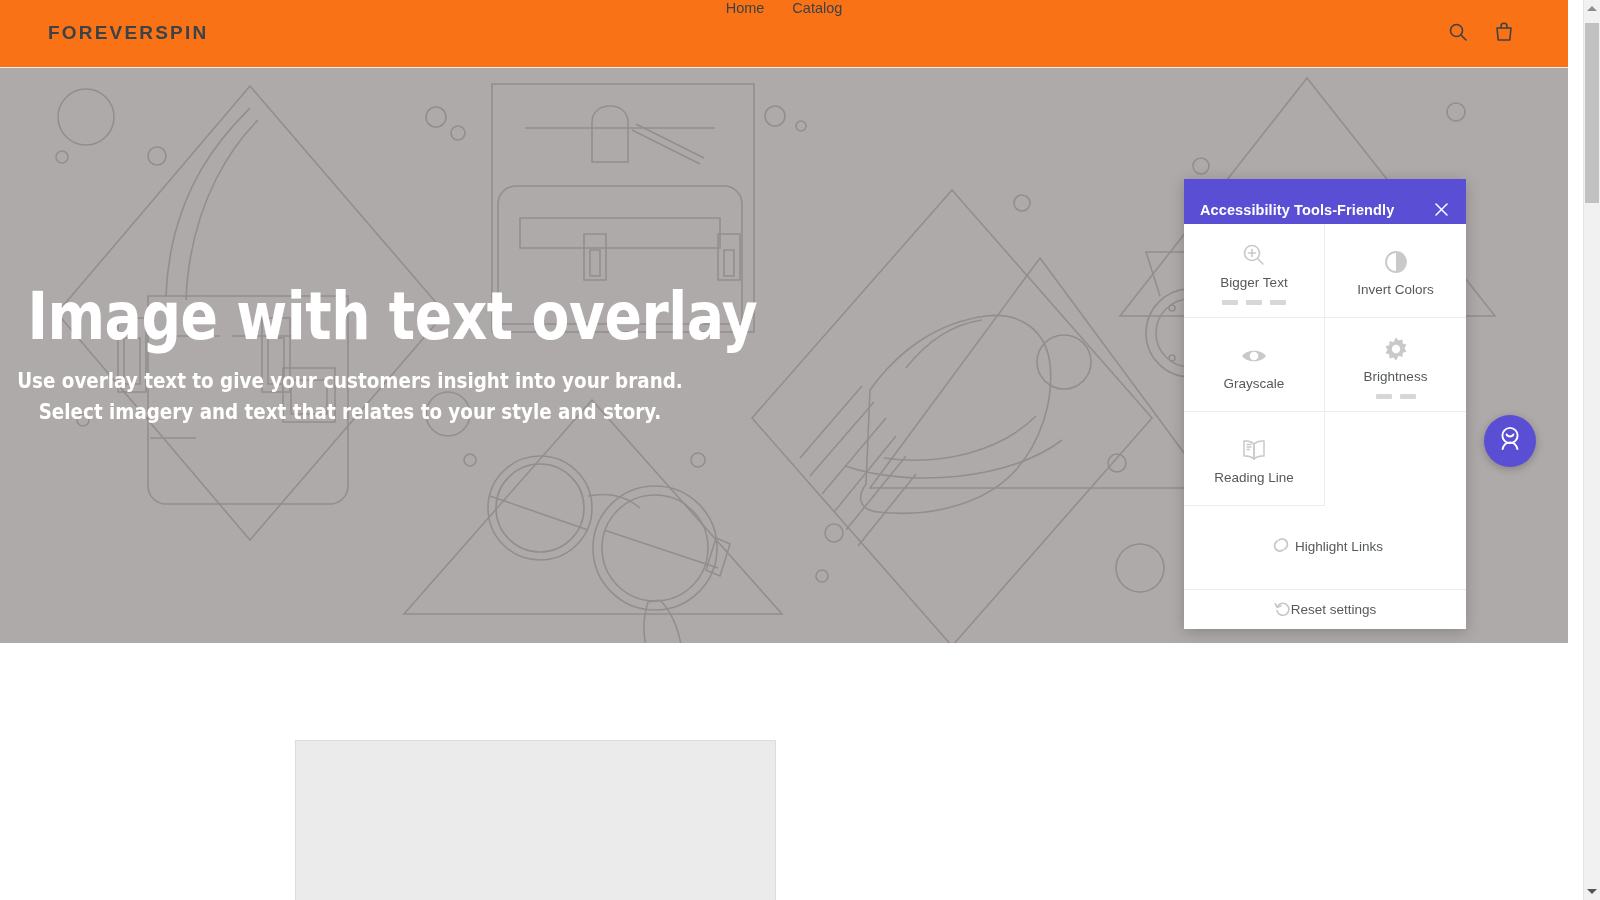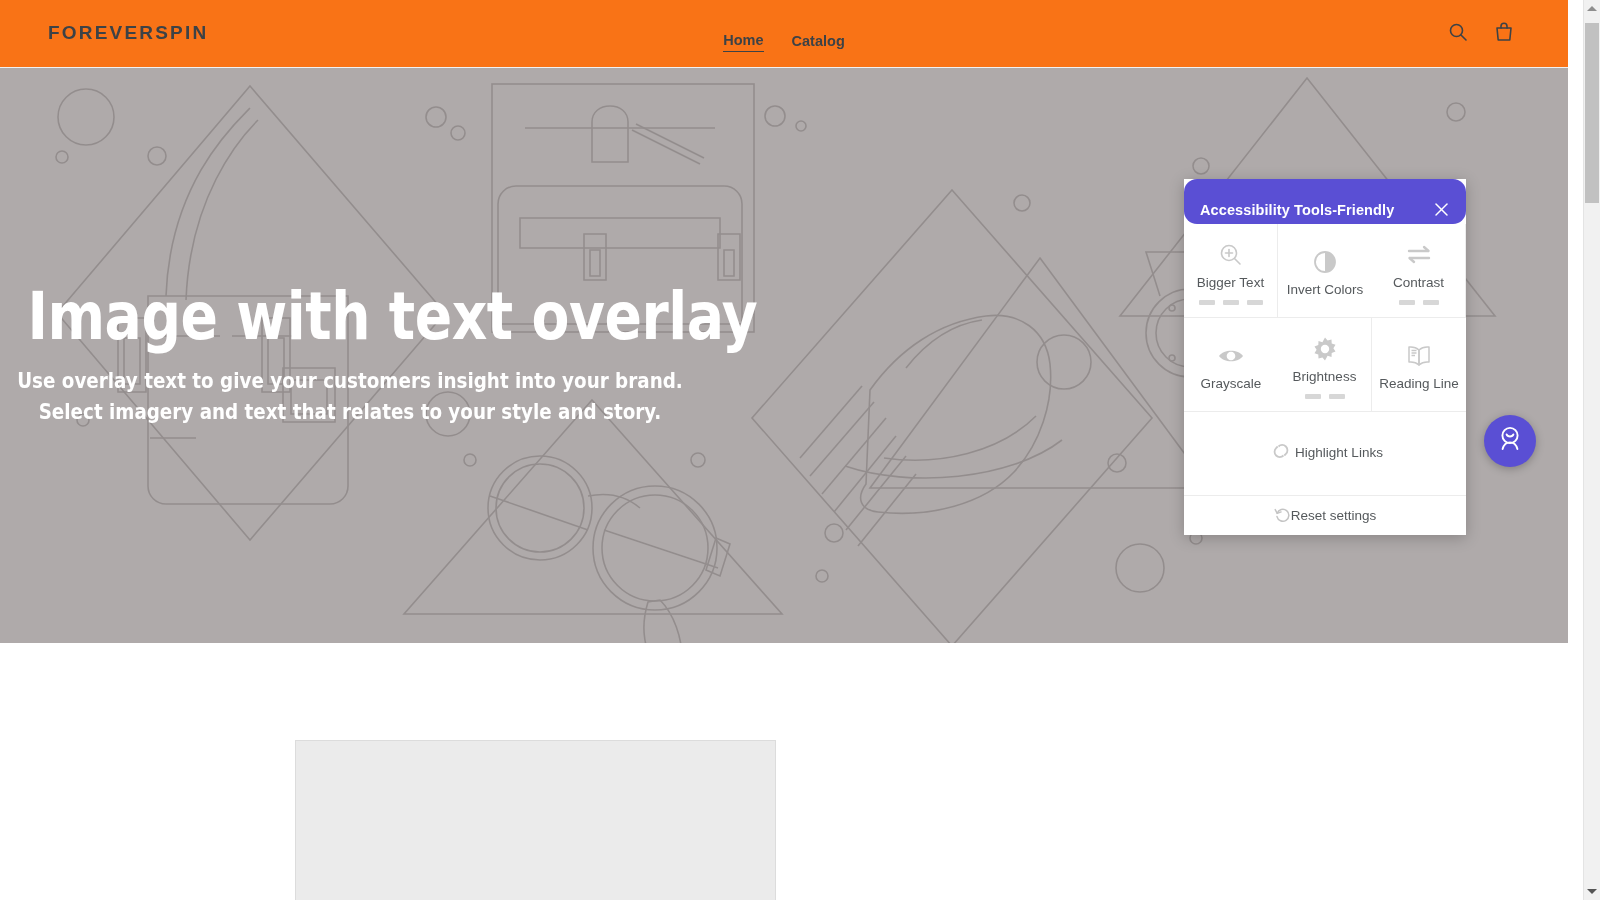--- a/index.html
+++ b/index.html
@@ -24,23 +24,22 @@
     border-bottom: 1px solid #f2f2f2;
   }
   .brand {
     position: absolute; left: 48px; top: 22px;
     font-size: 19px; font-weight: bold;
     letter-spacing: 2.2px;
     color: #3d4246;
   }
   .main-nav {
     position: absolute; left: 0; top: 0; width: 1568px; height: 84px;
-    display: flex; align-items: center; justify-content: center;
+    display: flex; justify-content: center;
     gap: 28px;
-    font-weight: bold;
   }
   .nav-link {
     font-size: 14.5px; color: #3d4246;
     text-decoration: none; padding-bottom: 3px;
     cursor: pointer;
   }
   .nav-link.active { border-bottom: 1px solid #3d4246; }
   .header-actions {
     position: absolute; right: 52px; top: 20px;
     display: flex; align-items: center; gap: 22px;
@@ -90,32 +89,31 @@
     width: 282px;
     background: #ffffff;
     box-shadow: 0 3px 14px rgba(0,0,0,0.22);
     font-family: "Liberation Sans", sans-serif;
     z-index: 40;
   }
   .a11y-head {
     height: 45px; background: #5a4fd4;
     display: flex; align-items: center; justify-content: space-between;
     padding: 16px 14px 0 16px;
-    border-radius: 13px;
   }
   .a11y-title {
     color: #ffffff; font-size: 14.5px; font-weight: bold;
     letter-spacing: 0.1px;
   }
   .a11y-close {
     width: 22px; height: 22px; cursor: pointer;
     display: flex; align-items: center; justify-content: center;
   }
   .a11y-grid {
-    display: grid; grid-template-columns: 1fr 1fr 1fr;
+    display: grid; grid-template-columns: 1fr 1fr;
   }
   .a11y-cell {
     height: 94px;
     border-right: 1px solid #ececec;
     border-bottom: 1px solid #ececec;
     display: flex; flex-direction: column;
     align-items: center; justify-content: center;
     cursor: pointer; background: #ffffff;
     padding-top: 4px;
   }
@@ -347,35 +345,20 @@
       <div class="a11y-cell">
         <span class="a11y-icon">
           <svg width="26" height="26" viewBox="0 0 26 26">
             <circle cx="13" cy="13" r="10" fill="none" stroke="#c9c9c9" stroke-width="1.8"></circle>
             <path d="M13 3 a10 10 0 0 1 0 20 Z" fill="#c9c9c9"></path>
           </svg>
         </span>
         <span class="a11y-label">Invert Colors</span>
       </div>
 
-      <div class="a11y-cell">
-        <span class="a11y-icon">
-          <svg width="28" height="26" viewBox="0 0 28 26" fill="none" stroke="#c9c9c9" stroke-width="2.4" stroke-linecap="round" stroke-linejoin="round">
-            <path d="M4 9 H23"></path>
-            <path d="M19 5 L23.5 9"></path>
-            <path d="M24 16 H5"></path>
-            <path d="M9 20 L4.5 16"></path>
-          </svg>
-        </span>
-        <span class="a11y-label">Contrast</span>
-        <span class="a11y-steps">
-          <i class="step-dash"></i>
-          <i class="step-dash"></i>
-        </span>
-      </div>
 
       <div class="a11y-cell">
         <span class="a11y-icon">
           <svg width="28" height="26" viewBox="0 0 28 26">
             <path d="M2 13 C7 6 21 6 26 13 C21 20 7 20 2 13 Z" fill="#c9c9c9"></path>
             <circle cx="14" cy="13" r="4.3" fill="#ffffff"></circle>
           </svg>
         </span>
         <span class="a11y-label">Grayscale</span>
       </div>

